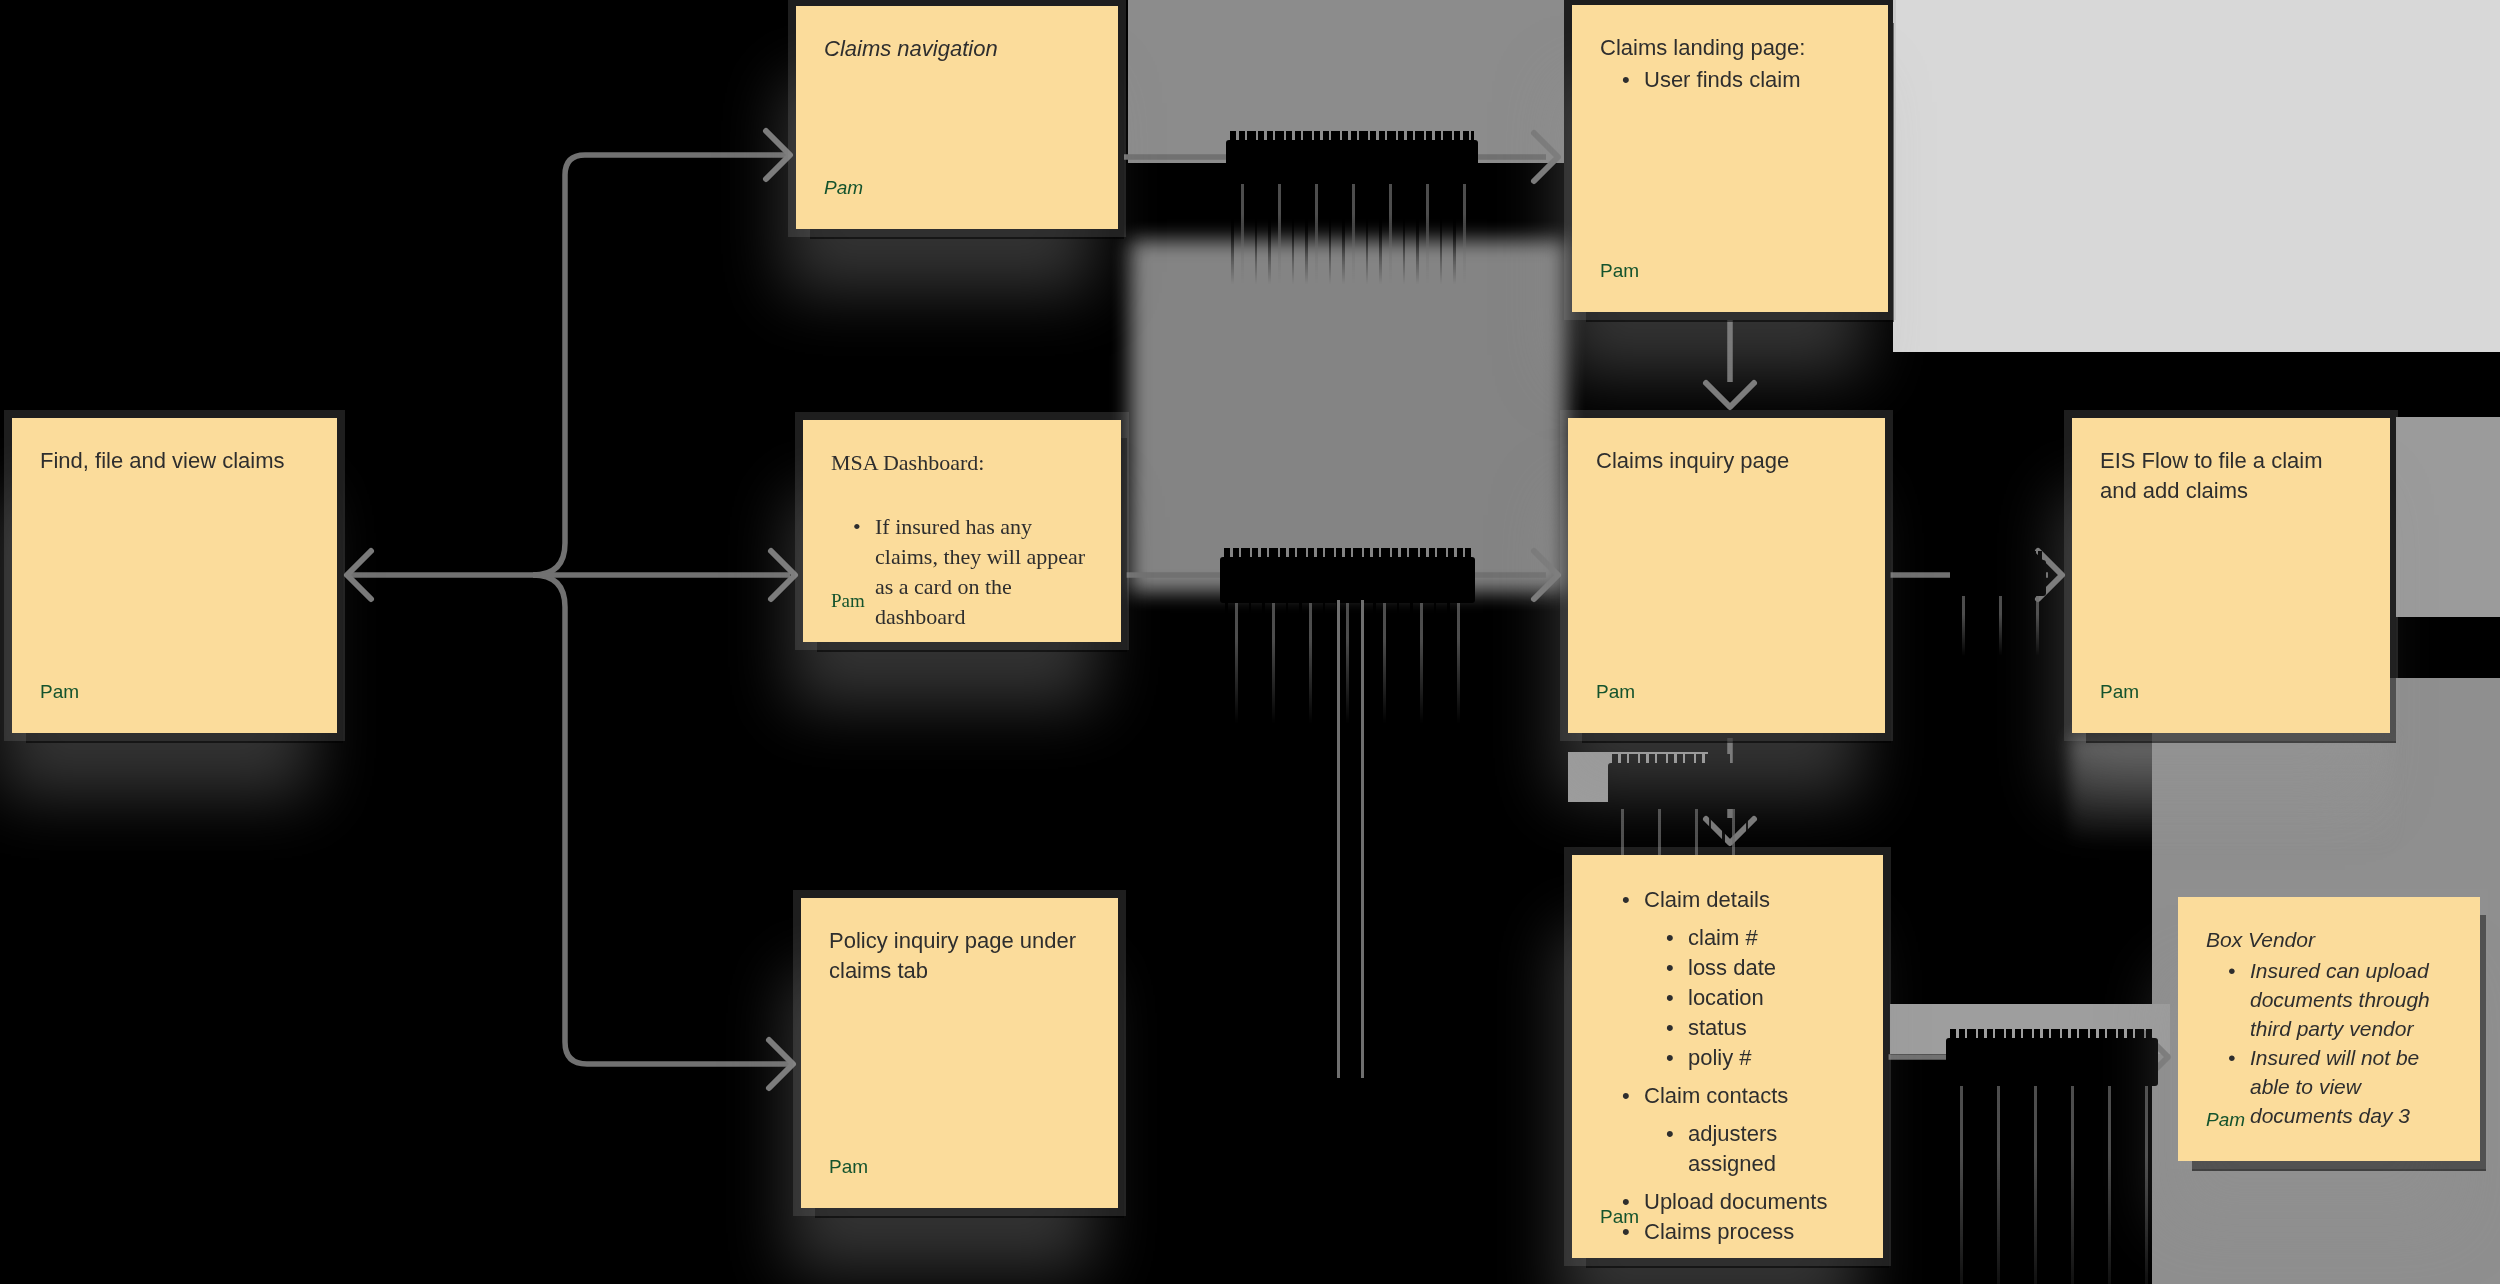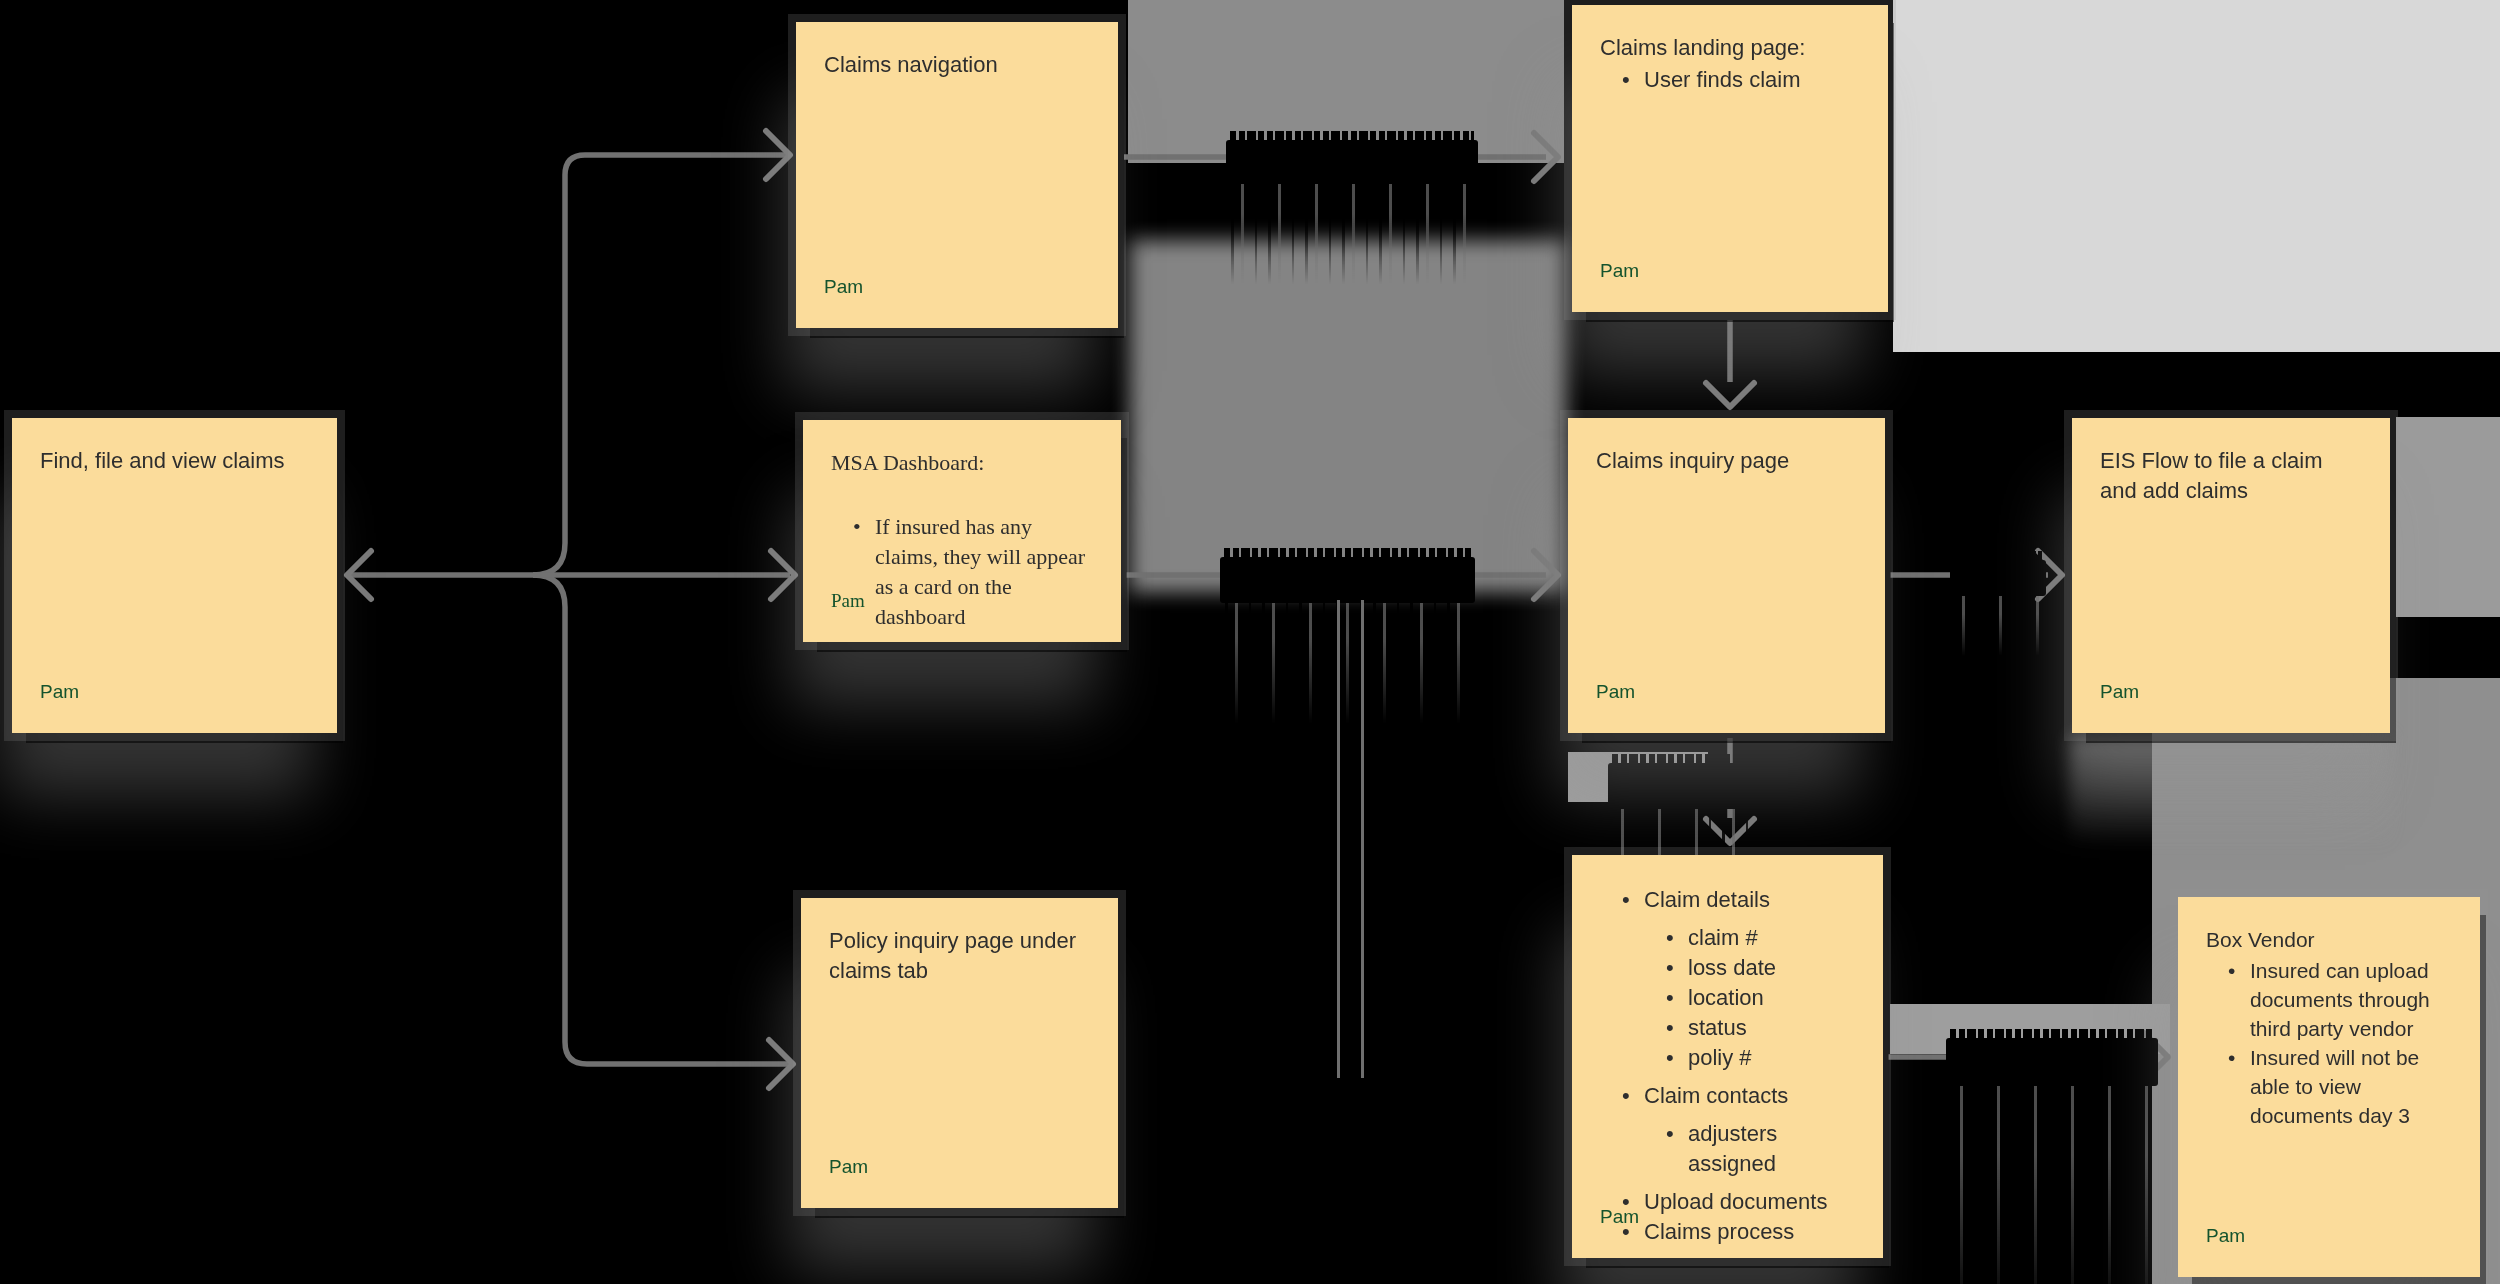--- a/index.html
+++ b/index.html
@@ -137,21 +137,21 @@
       <div class="streaks"></div>
     </div>
   <div class="smear sF">
       <div class="core"></div>
       <div class="streaks"></div>
     </div>
   <div class="longstreak ls1"></div>
   <div class="longstreak ls2"></div>
 
   <div id="notes-layer">
-      <div class="note" style="left: 796px; top: 22px; width: 322px; height: 306px;">
+      <div class="note" style="left: 796px; top: 6px; width: 322px; height: 223px; font-style: italic;">
         <div class="inner">
           <span class="title">Claims navigation</span>
         </div>
         <span class="author">Pam</span>
       </div>
       <div class="note" style="left: 1572px; top: 5px; width: 316px; height: 307px;">
         <div class="inner">
           <span class="title">Claims landing page:</span>
           <ul>
             <li>User finds claim</li>
@@ -205,21 +205,21 @@
               </ul></li>
             <li>Claim contacts<ul>
                 <li>adjusters assigned</li>
               </ul></li>
             <li>Upload documents</li>
             <li>Claims process</li>
           </ul>
         </div>
         <span class="author">Pam</span>
       </div>
-      <div class="note small" style="left: 2178px; top: 897px; width: 302px; height: 380px;">
+      <div class="note small" style="left: 2178px; top: 897px; width: 302px; height: 264px; font-style: italic;">
         <div class="inner">
           <span class="title">Box Vendor</span>
           <ul>
             <li>Insured can upload documents through third party vendor</li>
             <li>Insured will not be able to view documents day 3</li>
           </ul>
         </div>
         <span class="author">Pam</span>
       </div>
     </div>

